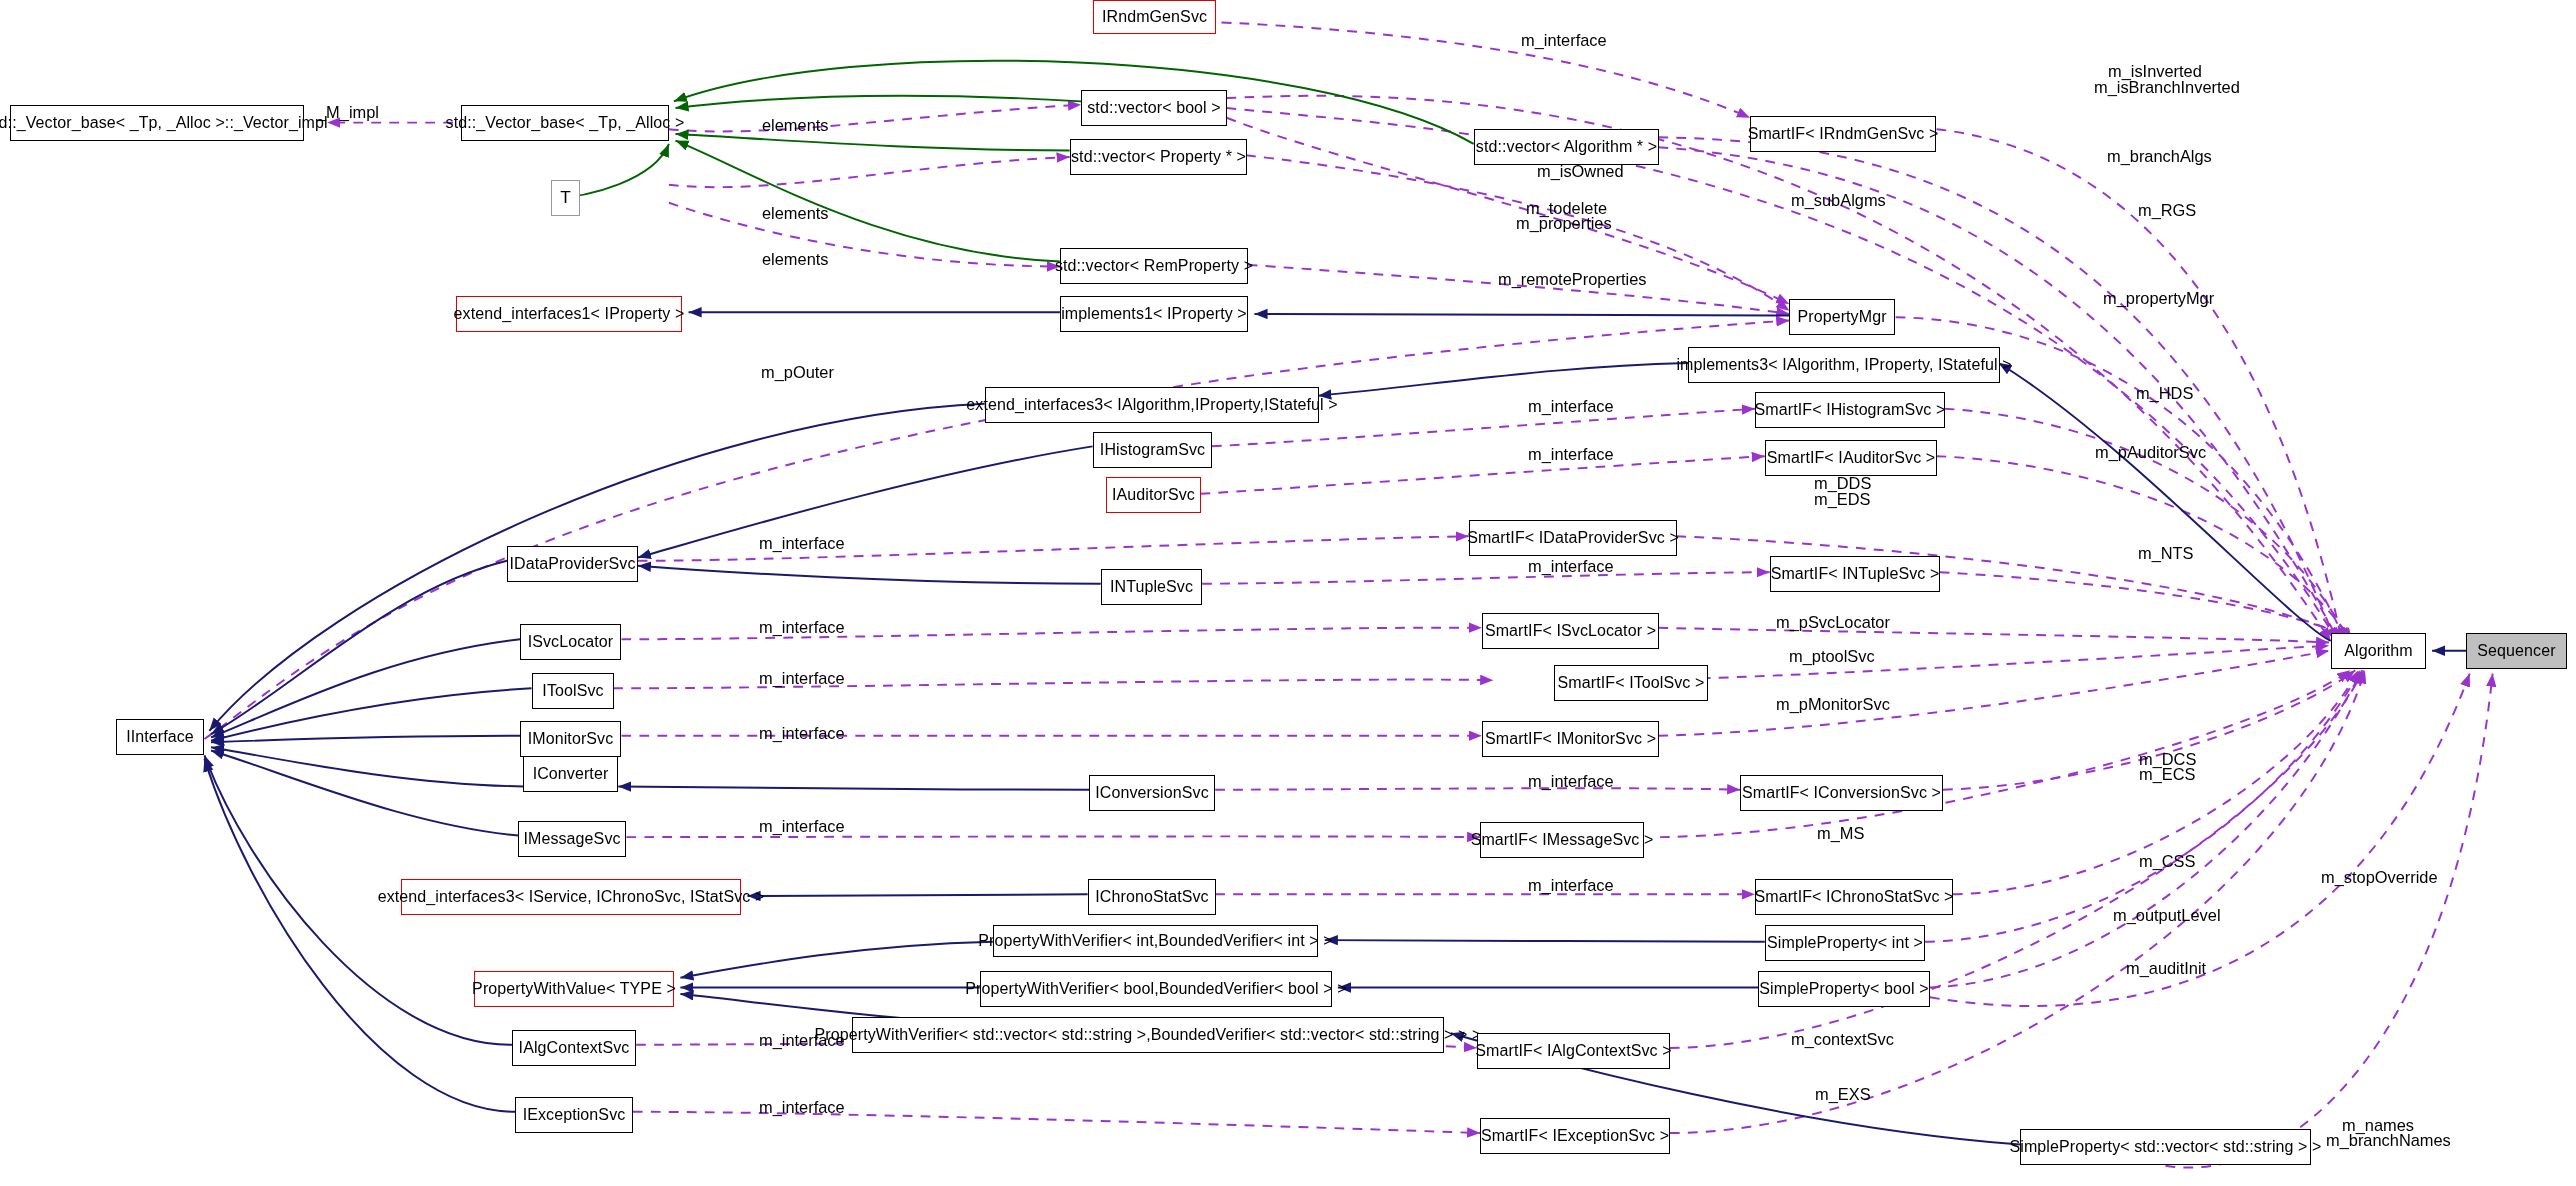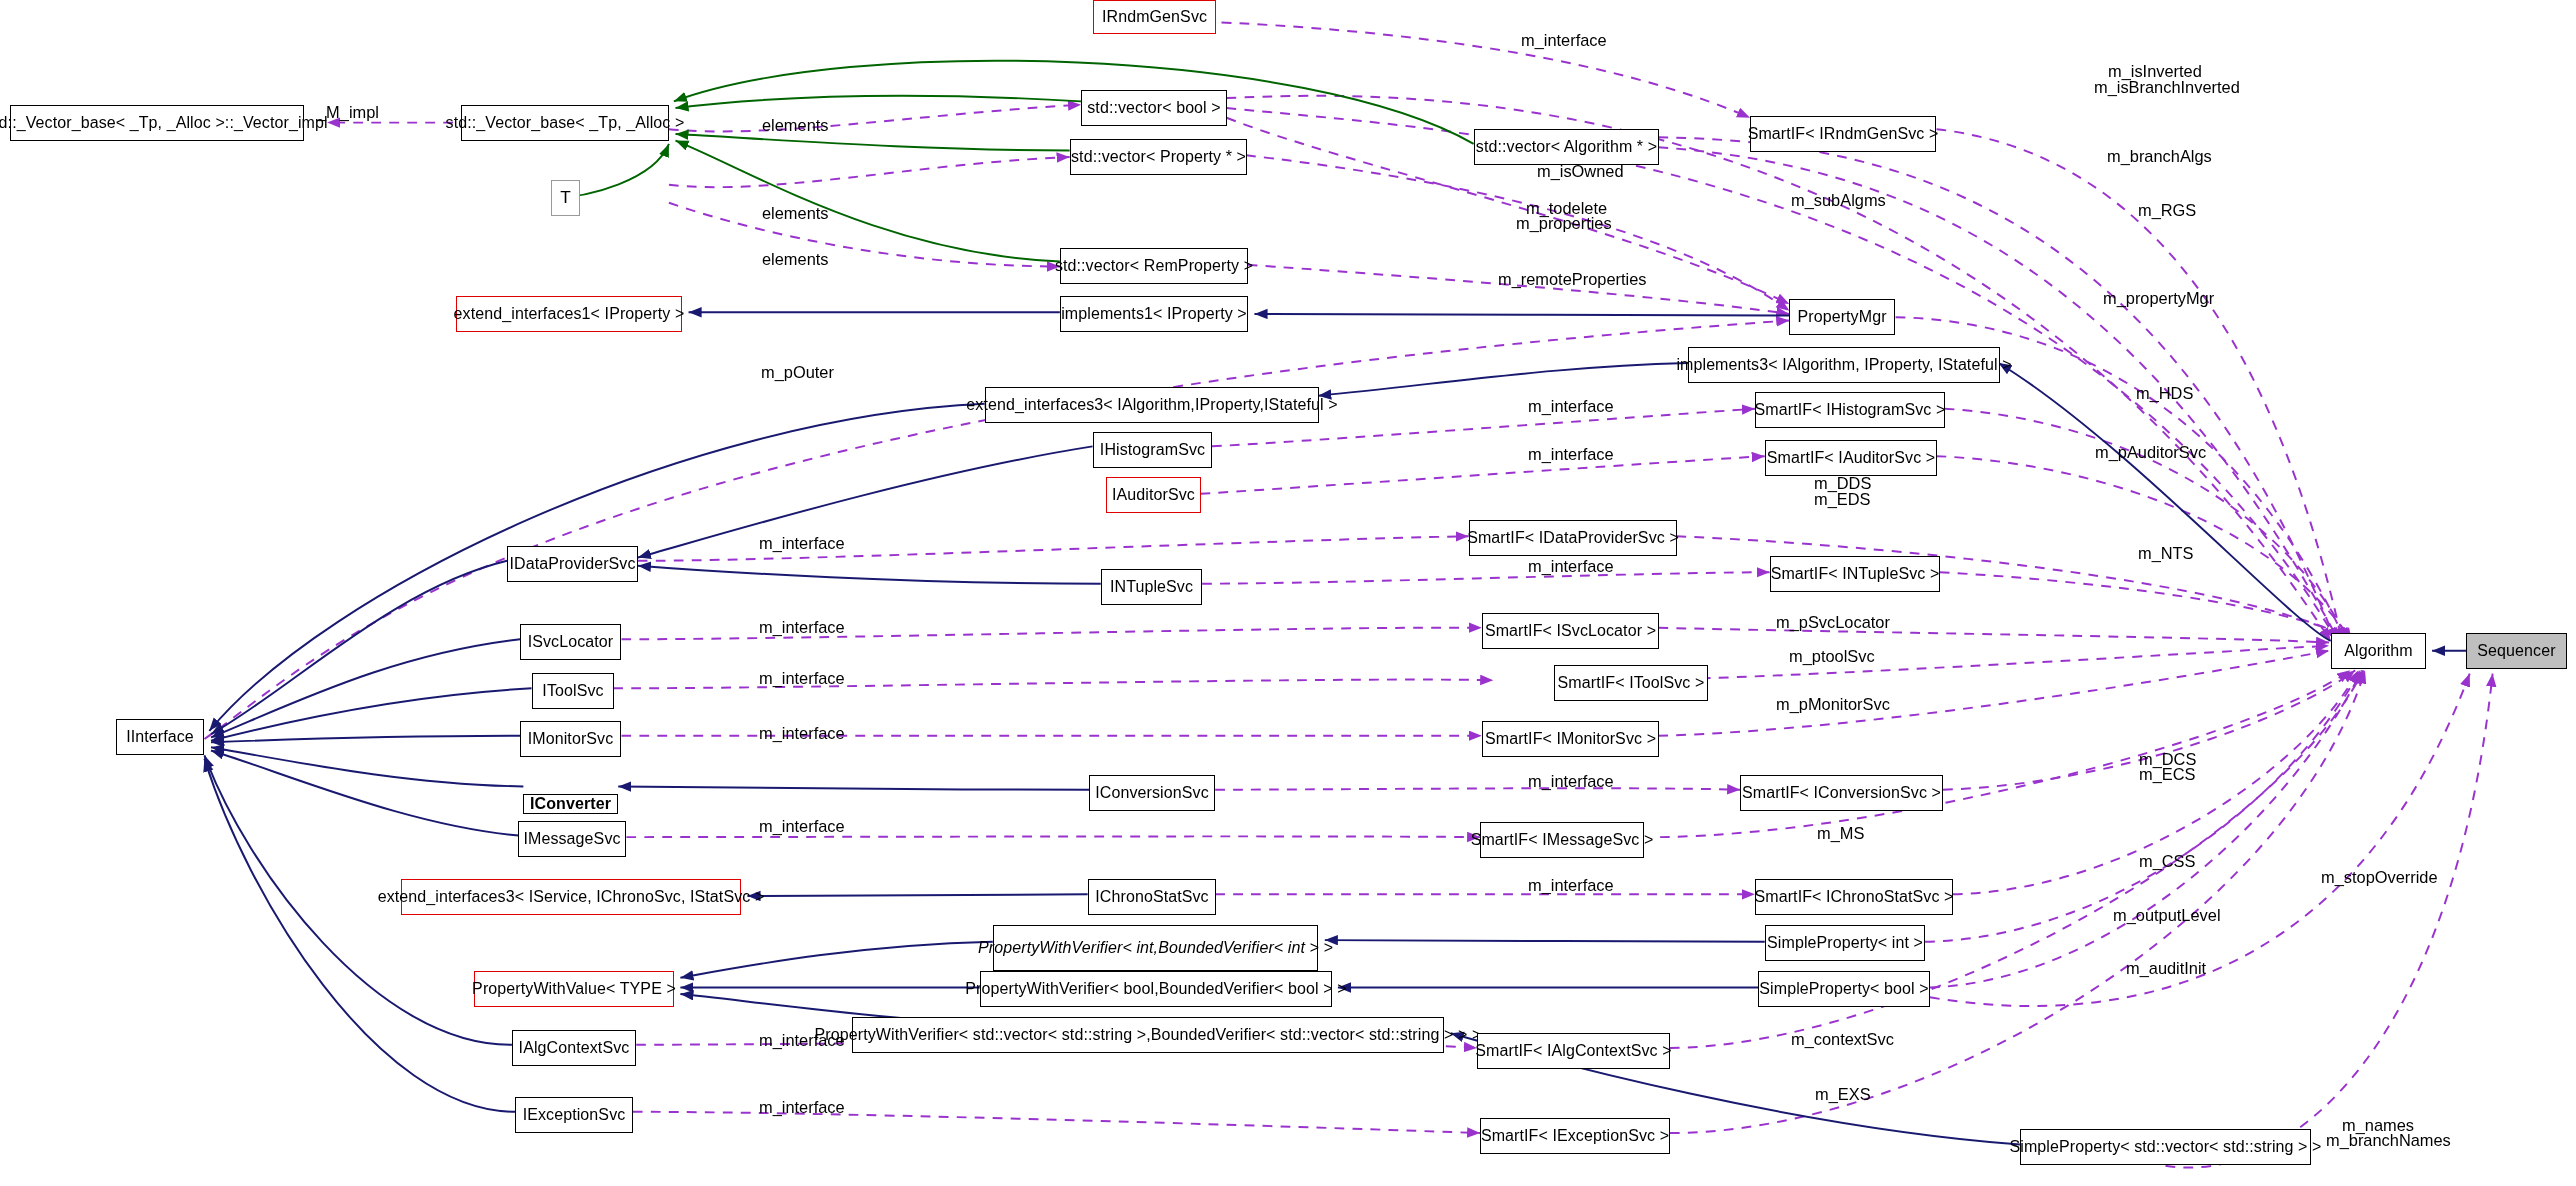--- a/index.html
+++ b/index.html
@@ -159,37 +159,37 @@
       <div class="node" style="left: 1789px; top: 299px; width: 106px; height: 36px;">PropertyMgr</div>
       <div class="node" style="left: 1688px; top: 347px; width: 312px; height: 36px;">implements3&lt; IAlgorithm, IProperty, IStateful &gt;</div>
       <div class="node" style="left: 985px; top: 387px; width: 334px; height: 36px;">extend_interfaces3&lt; IAlgorithm,IProperty,IStateful &gt;</div>
       <div class="node" style="left: 1093px; top: 432px; width: 119px; height: 36px;">IHistogramSvc</div>
       <div class="node red" style="left: 1106px; top: 477px; width: 95px; height: 36px;">IAuditorSvc</div>
       <div class="node" style="left: 507px; top: 546px; width: 131px; height: 36px;">IDataProviderSvc</div>
       <div class="node" style="left: 1101px; top: 569px; width: 101px; height: 36px;">INTupleSvc</div>
       <div class="node" style="left: 520px; top: 624px; width: 101px; height: 36px;">ISvcLocator</div>
       <div class="node" style="left: 532px; top: 673px; width: 82px; height: 36px;">IToolSvc</div>
       <div class="node" style="left: 520px; top: 721px; width: 101px; height: 36px;">IMonitorSvc</div>
-      <div class="node" style="left: 523px; top: 794px; width: 95px; height: 20px; font-weight: bold;">IConverter</div>
+      <div class="node" style="left: 523px; top: 756px; width: 95px; height: 36px;">IConverter</div>
       <div class="node" style="left: 518px; top: 821px; width: 108px; height: 36px;">IMessageSvc</div>
       <div class="node" style="left: 116px; top: 719px; width: 88px; height: 36px;">IInterface</div>
       <div class="node" style="left: 1755px; top: 392px; width: 190px; height: 36px;">SmartIF&lt; IHistogramSvc &gt;</div>
       <div class="node" style="left: 1765px; top: 440px; width: 172px; height: 36px;">SmartIF&lt; IAuditorSvc &gt;</div>
       <div class="node" style="left: 1469px; top: 520px; width: 208px; height: 36px;">SmartIF&lt; IDataProviderSvc &gt;</div>
       <div class="node" style="left: 1770px; top: 556px; width: 170px; height: 36px;">SmartIF&lt; INTupleSvc &gt;</div>
       <div class="node" style="left: 1482px; top: 613px; width: 177px; height: 36px;">SmartIF&lt; ISvcLocator &gt;</div>
       <div class="node" style="left: 1554px; top: 665px; width: 154px; height: 36px;">SmartIF&lt; IToolSvc &gt;</div>
       <div class="node" style="left: 1482px; top: 721px; width: 177px; height: 36px;">SmartIF&lt; IMonitorSvc &gt;</div>
       <div class="node" style="left: 1089px; top: 775px; width: 126px; height: 36px;">IConversionSvc</div>
       <div class="node" style="left: 1740px; top: 775px; width: 203px; height: 36px;">SmartIF&lt; IConversionSvc &gt;</div>
       <div class="node" style="left: 1480px; top: 822px; width: 164px; height: 36px;">SmartIF&lt; IMessageSvc &gt;</div>
       <div class="node red" style="left: 401px; top: 879px; width: 340px; height: 36px;">extend_interfaces3&lt; IService, IChronoSvc, IStatSvc &gt;</div>
       <div class="node" style="left: 1088px; top: 879px; width: 128px; height: 36px;">IChronoStatSvc</div>
       <div class="node" style="left: 1755px; top: 879px; width: 198px; height: 36px;">SmartIF&lt; IChronoStatSvc &gt;</div>
-      <div class="node" style="left: 993px; top: 925px; width: 325px; height: 46px; font-style: italic;">PropertyWithVerifier&lt; int,BoundedVerifier&lt; int &gt; &gt;</div>
+      <div class="node" style="left: 993px; top: 925px; width: 325px; height: 32px;">PropertyWithVerifier&lt; int,BoundedVerifier&lt; int &gt; &gt;</div>
       <div class="node" style="left: 1765px; top: 925px; width: 160px; height: 36px;">SimpleProperty&lt; int &gt;</div>
       <div class="node red" style="left: 474px; top: 971px; width: 200px; height: 36px;">PropertyWithValue&lt; TYPE &gt;</div>
       <div class="node" style="left: 980px; top: 971px; width: 352px; height: 36px;">PropertyWithVerifier&lt; bool,BoundedVerifier&lt; bool &gt; &gt;</div>
       <div class="node" style="left: 1758px; top: 971px; width: 172px; height: 36px;">SimpleProperty&lt; bool &gt;</div>
       <div class="node" style="left: 512px; top: 1030px; width: 124px; height: 36px;">IAlgContextSvc</div>
       <div class="node" style="left: 852px; top: 1017px; width: 592px; height: 36px;">PropertyWithVerifier&lt; std::vector&lt; std::string &gt;,BoundedVerifier&lt; std::vector&lt; std::string &gt; &gt; &gt;</div>
       <div class="node" style="left: 1477px; top: 1033px; width: 193px; height: 36px;">SmartIF&lt; IAlgContextSvc &gt;</div>
       <div class="node" style="left: 515px; top: 1097px; width: 118px; height: 36px;">IExceptionSvc</div>
       <div class="node" style="left: 1480px; top: 1118px; width: 190px; height: 36px;">SmartIF&lt; IExceptionSvc &gt;</div>
       <div class="node" style="left: 2020px; top: 1129px; width: 291px; height: 36px;">SimpleProperty&lt; std::vector&lt; std::string &gt; &gt;</div>

